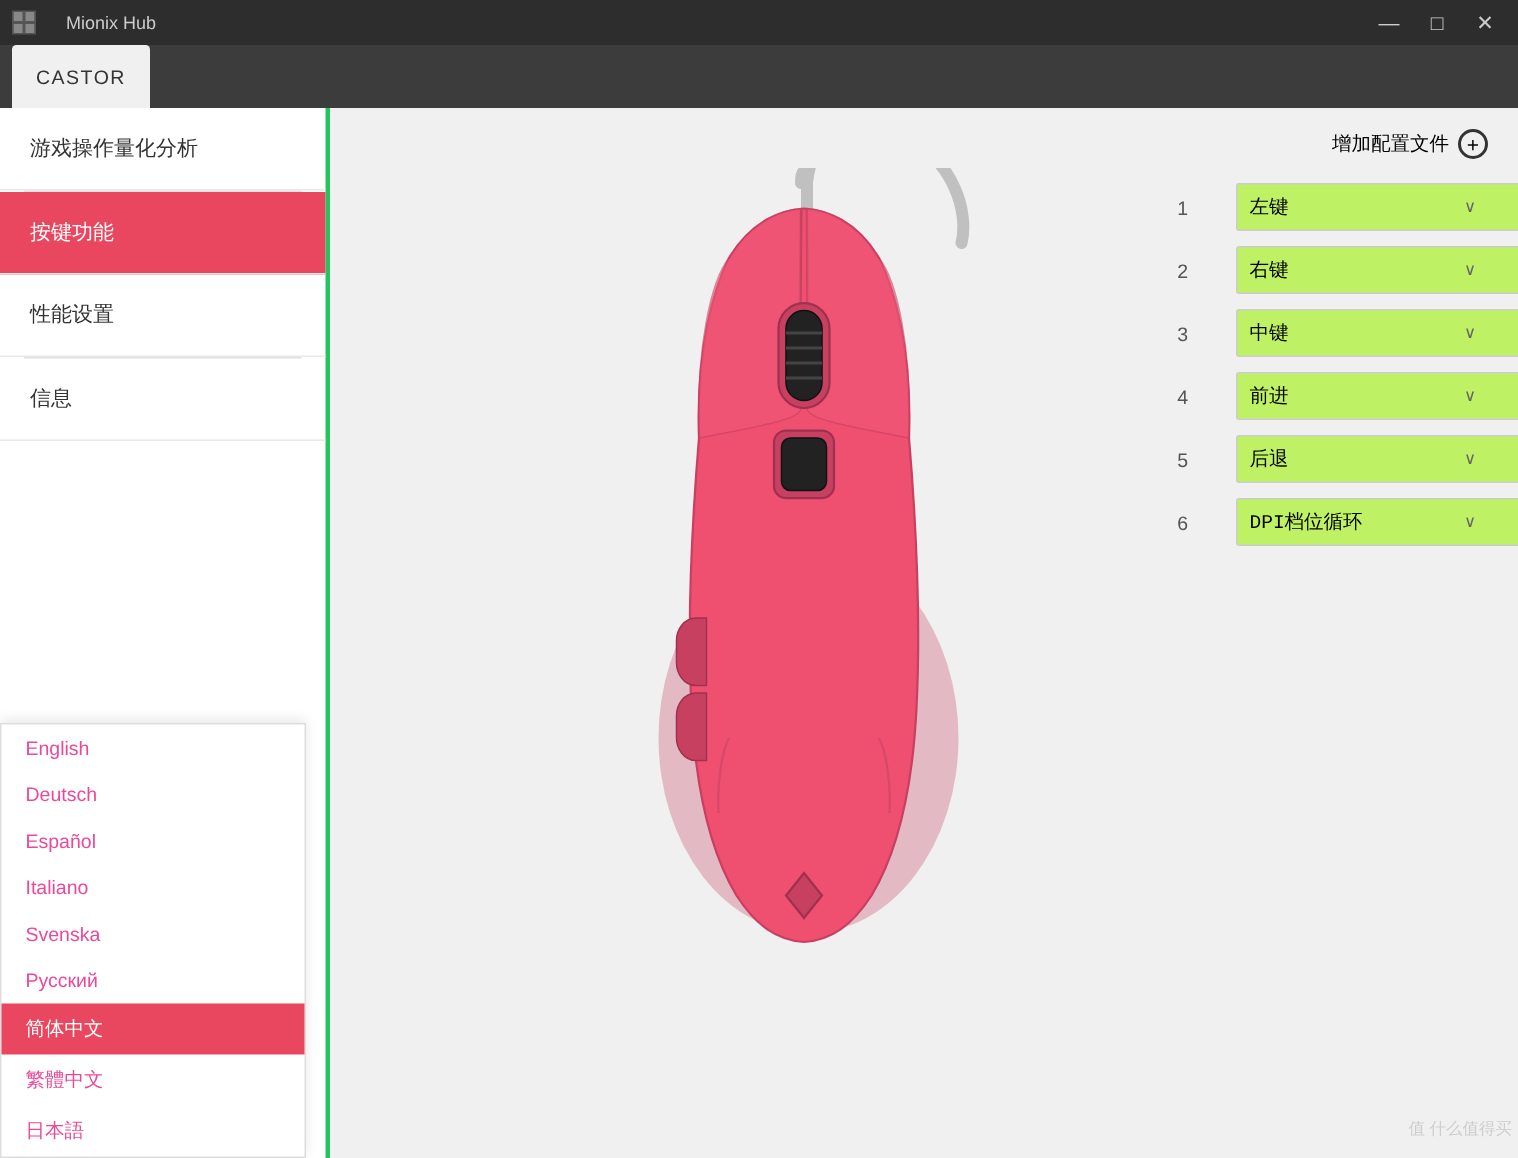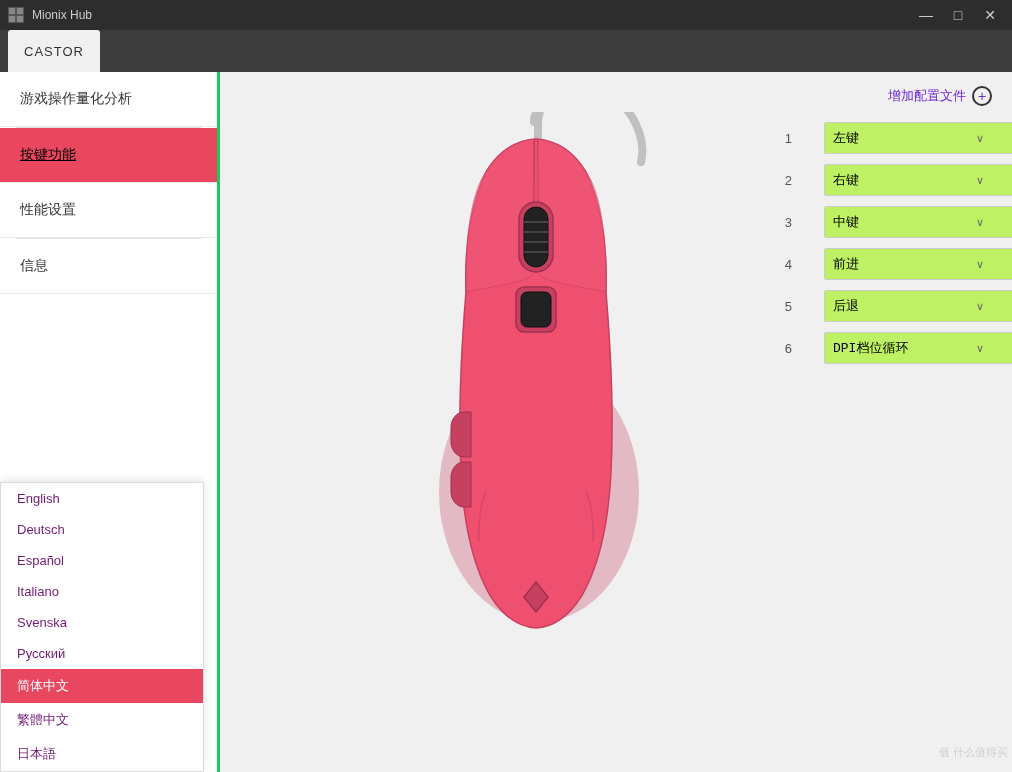--- a/index.html
+++ b/index.html
@@ -19,21 +19,21 @@
       background: #2d2d2d;
       display: flex;
       align-items: center;
       justify-content: space-between;
       padding: 0 8px;
       position: relative;
     }
     .title-bar-left {
       display: flex;
       align-items: center;
-      gap: 8px;
+      gap: 20px;
     }
     .title-bar-icon {
       width: 16px;
       height: 16px;
       background: #555;
       display: flex;
       align-items: center;
       justify-content: center;
       font-size: 10px;
       color: #fff;
@@ -102,22 +102,21 @@
     }
     .sidebar-item {
       padding: 18px 20px;
       font-size: 14px;
       color: #333;
       cursor: pointer;
       border-bottom: 1px solid #e8e8e8;
     }
     .sidebar-item.active {
       background: #e8475f;
-      color: #000000;
-      text-decoration: underline;
+      color: #ffffff;
     }
     .sidebar-divider {
       height: 1px;
       background: #e0e0e0;
       margin: 0 16px;
     }
     .sidebar-spacer { flex: 1; }
 
     
     .lang-dropdown {
@@ -126,21 +125,21 @@
       left: 0;
       width: 204px;
       background: #fff;
       border: 1px solid #ddd;
       box-shadow: 0 -2px 8px rgba(0,0,0,0.1);
       z-index: 100;
     }
     .lang-option {
       padding: 8px 16px;
       font-size: 13px;
-      color: #701a75;
+      color: #ec4899;
       cursor: pointer;
     }
     .lang-option.selected {
       background: #e8475f;
       color: #ffffff;
     }
 
     
     .content {
       flex: 1;
@@ -152,21 +151,21 @@
 
     
     .top-right {
       position: absolute;
       top: 14px;
       right: 20px;
       display: flex;
       align-items: center;
       gap: 6px;
       font-size: 13px;
-      color: #6d28d9;
+      color: #000000;
       cursor: pointer;
     }
     .add-circle {
       width: 20px;
       height: 20px;
       border: 2px solid #333;
       border-radius: 50%;
       display: flex;
       align-items: center;
       justify-content: center;

